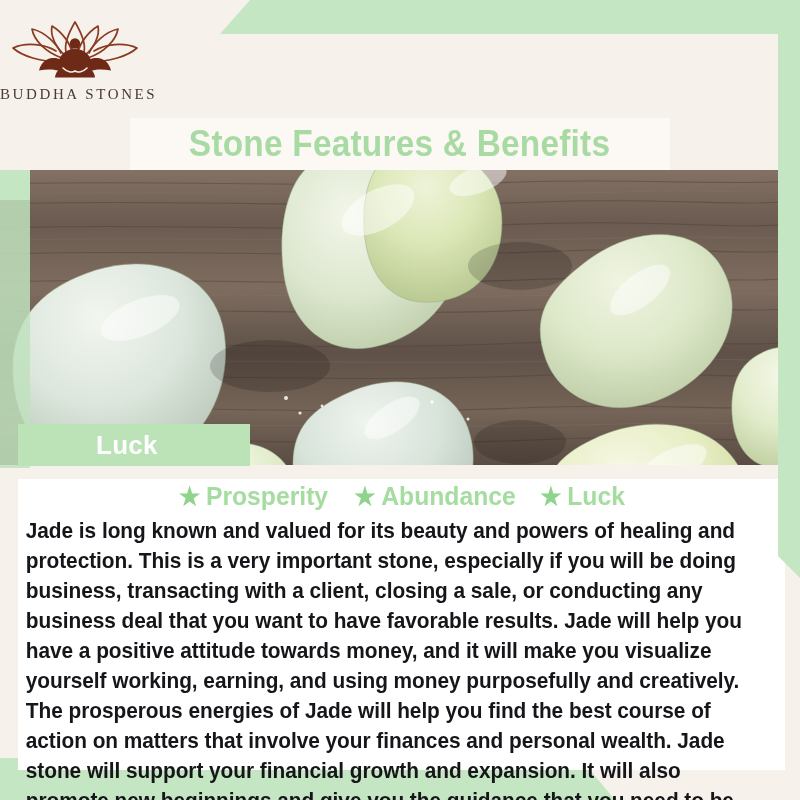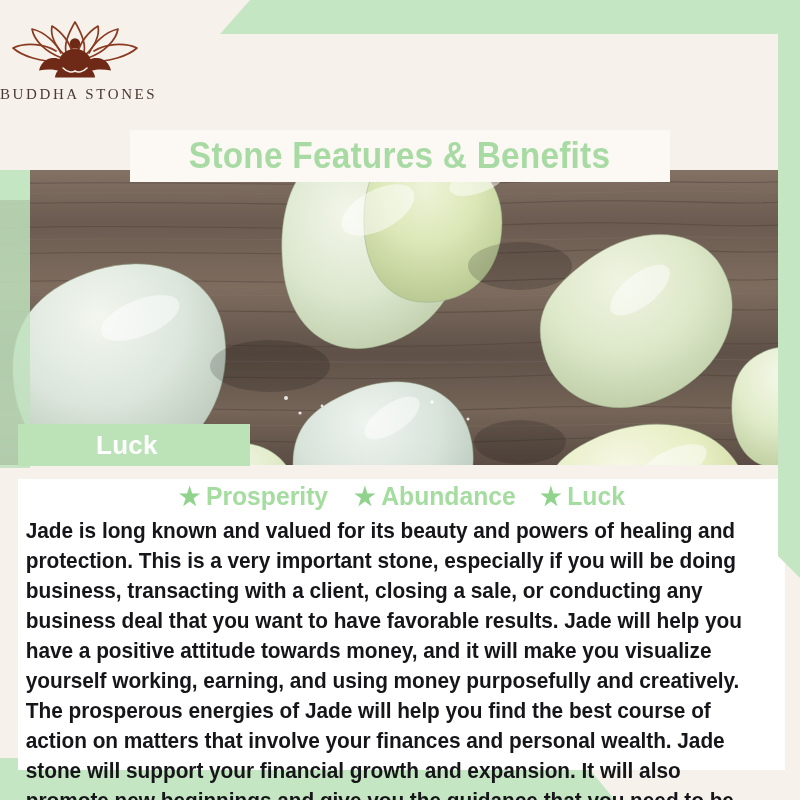--- a/index.html
+++ b/index.html
@@ -49,21 +49,21 @@
   .logo-word{
     margin-top:6px;
     font-family:"Liberation Serif", serif;
     font-size:15px; letter-spacing:2.6px; font-weight:400;
     color:#4A3A33;
   }
 
   
   .title-banner{
     position:relative; z-index:5;
-    margin:12px auto;
+    margin:0 auto;
     width:540px; height:52px;
     background:#FCF8F4;
     display:flex; align-items:center; justify-content:center;
   }
   .title-text{
     font-family:"Liberation Sans Narrow","Liberation Sans",sans-serif;
     font-weight:700;
     font-size:36px;
     letter-spacing:.2px;
     color:#A8DBA4;

